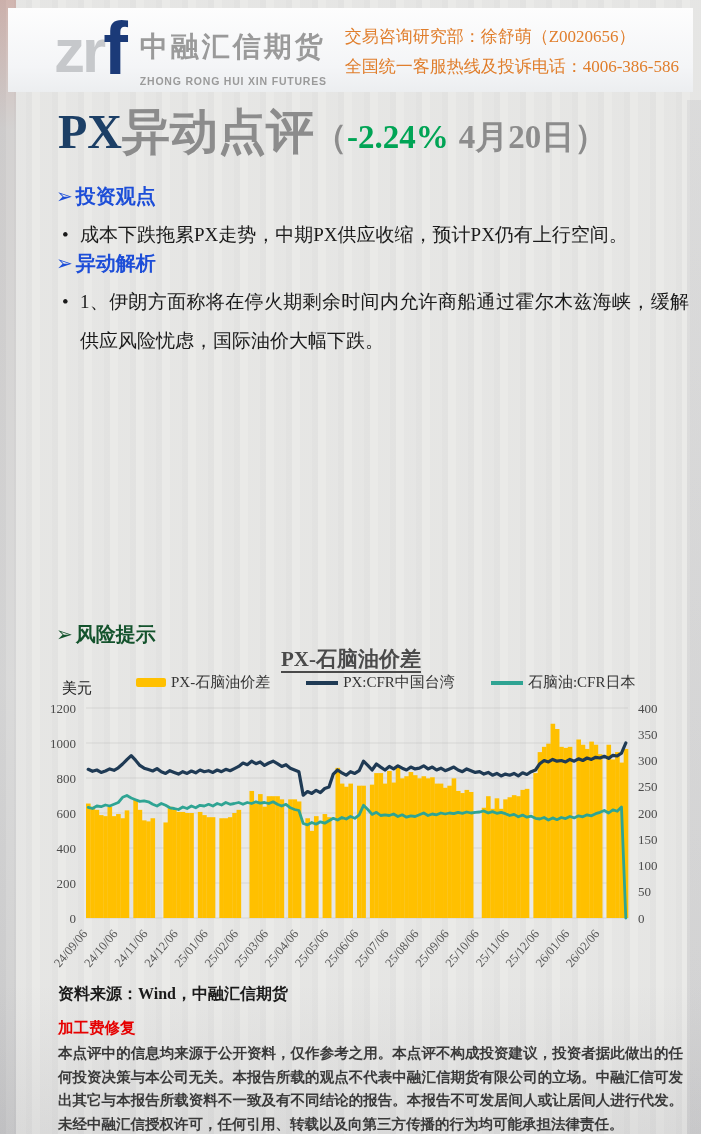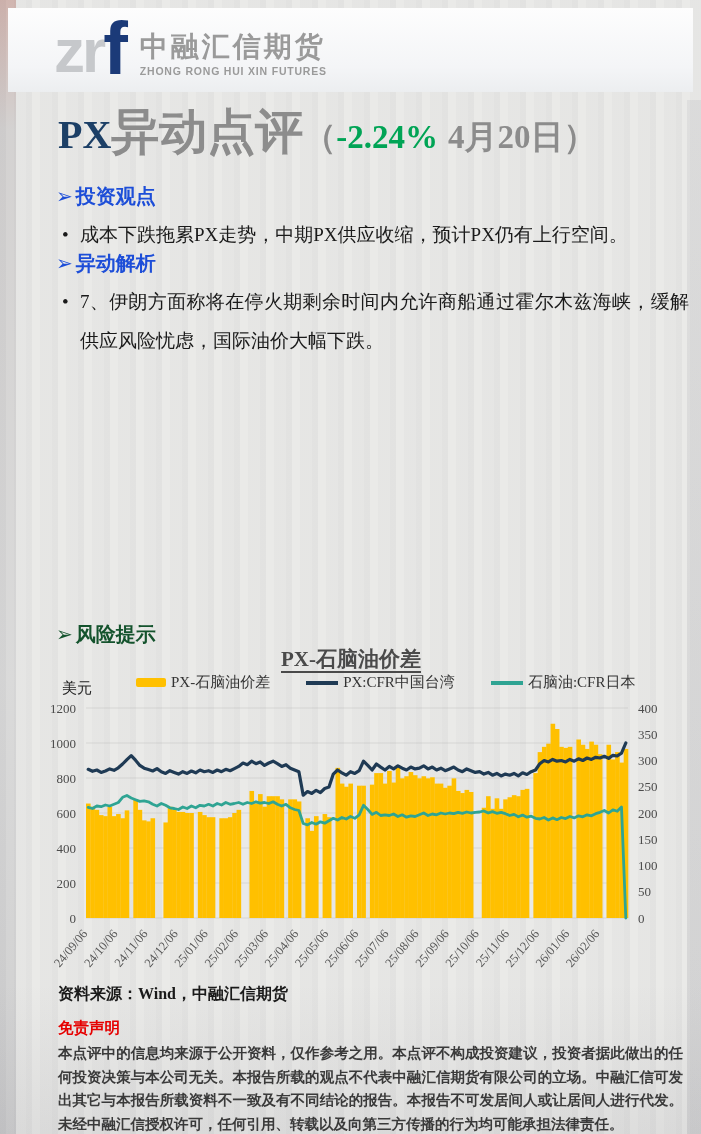--- a/index.html
+++ b/index.html
@@ -22,26 +22,26 @@
 
   
   .header{position:absolute;left:8px;top:8px;right:8px;height:84px;
     background:linear-gradient(180deg,#fdfdfd 0%,#f4f5f7 70%,#eceef0 100%);}
   .logo{position:absolute;left:46px;top:8px;display:flex;align-items:flex-start;
     font-family:"Liberation Sans","DejaVu Sans",sans-serif;}
   .logo-zr{font-size:62px;font-weight:bold;color:#c6c8cb;letter-spacing:-3px;line-height:70px;}
   .logo-f{font-size:74px;font-weight:bold;color:#1b3a78;line-height:66px;margin-left:0px;}
   .logo-names{margin-left:12px;margin-top:16px;}
   .logo-cn{font-size:28px;font-weight:bold;color:#9a9a9a;letter-spacing:3px;line-height:30px;}
-  .logo-en{font-size:10.5px;font-weight:bold;color:#9a9a9a;letter-spacing:0.8px;margin-top:3px;}
+  .logo-en{font-size:10.5px;font-weight:bold;color:#9a9a9a;letter-spacing:0.8px;margin-top:13px;}
   .contact{position:absolute;right:14px;top:14px;color:#e07e2c;font-size:17px;line-height:30px;white-space:nowrap;}
 
   
   .title{position:absolute;left:58px;top:100px;white-space:nowrap;}
-  .title .t-blue{font-size:40px;font-weight:bold;color:#1c3f66;}
+  .title .t-blue{font-size:48px;font-weight:bold;color:#1c3f66;}
   .title .t-gray{font-size:48px;font-weight:bold;color:#8c8c8c;}
   .title .t-sub-gray{font-size:33px;font-weight:bold;color:#8c8c8c;}
   .title .t-green{font-size:33px;font-weight:bold;color:#00a455;margin-right:10px;text-align:center;}
 
   
   .sec-head{position:absolute;left:56px;font-size:20px;font-weight:bold;white-space:nowrap;}
   .sec-head.orange{color:#1d4ed8;}
   .sec-head.red{color:#14532d;}
   .sec-head .arrow{margin-right:3px;font-weight:normal;}
   .bullet{position:absolute;left:58px;right:12px;font-size:19px;line-height:39px;
@@ -78,36 +78,38 @@
   <div class="header">
     <div class="logo">
       <span class="logo-zr">zr</span>
         <span class="logo-f">f</span>
       <span class="logo-names">
         <div class="logo-cn">中融汇信期货</div>
         <div class="logo-en">ZHONG RONG HUI XIN FUTURES</div>
       </span>
     </div>
     <div class="contact">
+      <div>交易咨询研究部：徐舒萌（Z0020656）</div>
+      <div>全国统一客服热线及投诉电话：4006-386-586</div>
     </div>
   </div>
 
   <div class="title">
     <span class="t-blue">PX</span><span class="t-gray">异动点评</span><span class="t-sub-gray">（</span><span class="t-green">-2.24%</span><span class="t-sub-gray">4月20日</span><span class="t-sub-gray">）</span>
   </div>
 
   <div class="sec-head orange" style="top:183px">
     <span class="arrow">➢</span><span>投资观点</span>
   </div>
   <div class="bullet" style="top:215px">成本下跌拖累PX走势，中期PX供应收缩，预计PX仍有上行空间。</div>
 
   <div class="sec-head orange" style="top:250px">
     <span class="arrow">➢</span><span>异动解析</span>
   </div>
-  <div class="bullet" style="top:282px">7、伊朗方面称将在停火期剩余时间内允许商船通过霍尔木兹海峡，缓解供应风险忧虑，国际油价大幅下跌。</div>
+  <div class="bullet" style="top:282px">1、伊朗方面称将在停火期剩余时间内允许商船通过霍尔木兹海峡，缓解供应风险忧虑，国际油价大幅下跌。</div>
 
   <div class="sec-head red" style="top:621px">
     <span class="arrow">➢</span><span>风险提示</span>
   </div>
 
   <div class="chart-title">PX-石脑油价差</div>
   <div class="unit-label">美元</div>
   <div class="legend">
     <span class="li">
       <span class="sw bar" style="background-color: rgb(255, 192, 0);"></span>
@@ -272,15 +274,15 @@
         <text x="423.484126984127" y="236" font-size="12.5" fill="#555" text-anchor="end" transform="rotate(-50 423.484126984127 236)">25/09/06</text>
         <text x="453.5952380952381" y="236" font-size="12.5" fill="#555" text-anchor="end" transform="rotate(-50 453.5952380952381 236)">25/10/06</text>
         <text x="483.7063492063492" y="236" font-size="12.5" fill="#555" text-anchor="end" transform="rotate(-50 483.7063492063492 236)">25/11/06</text>
         <text x="513.8174603174602" y="236" font-size="12.5" fill="#555" text-anchor="end" transform="rotate(-50 513.8174603174602 236)">25/12/06</text>
         <text x="543.9285714285713" y="236" font-size="12.5" fill="#555" text-anchor="end" transform="rotate(-50 543.9285714285713 236)">26/01/06</text>
         <text x="574.0396825396825" y="236" font-size="12.5" fill="#555" text-anchor="end" transform="rotate(-50 574.0396825396825 236)">26/02/06</text>
       </svg>
   </div>
 
   <div class="source">资料来源：Wind，中融汇信期货</div>
-  <div class="disc-head">免责声明</div>
+  <div class="disc-head">加工费修复</div>
   <div class="disc-body">本点评中的信息均来源于公开资料，仅作参考之用。本点评不构成投资建议，投资者据此做出的任何投资决策与本公司无关。本报告所载的观点不代表中融汇信期货有限公司的立场。中融汇信可发出其它与本报告所载资料不一致及有不同结论的报告。本报告不可发居间人或让居间人进行代发。未经中融汇信授权许可，任何引用、转载以及向第三方传播的行为均可能承担法律责任。</div>
 </div>
 
 </body></html>

